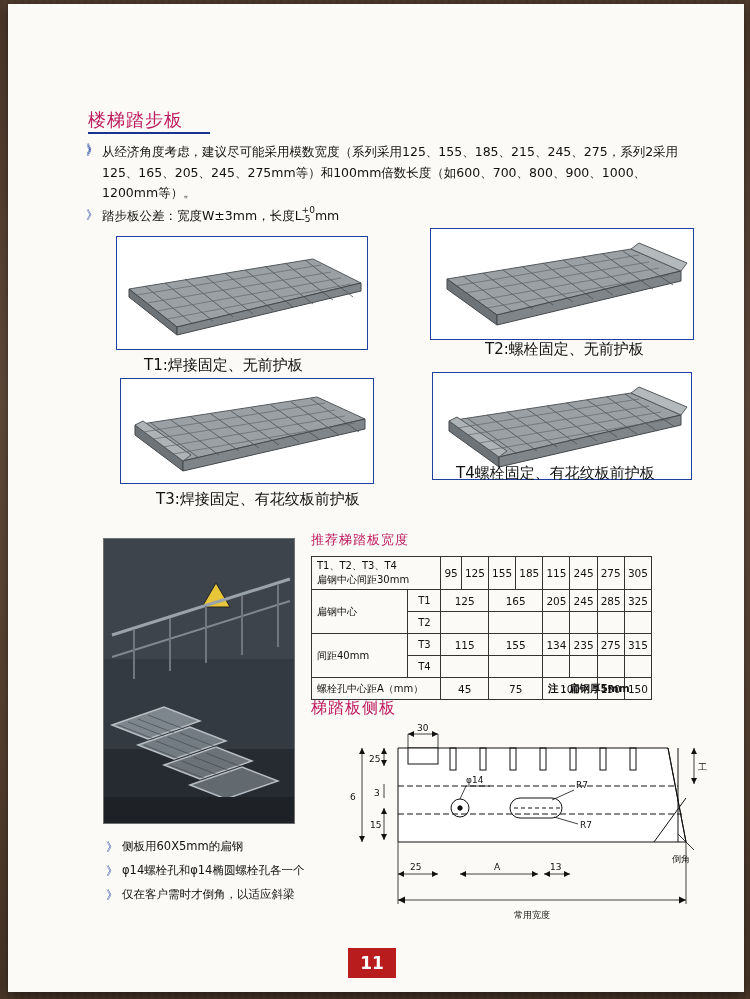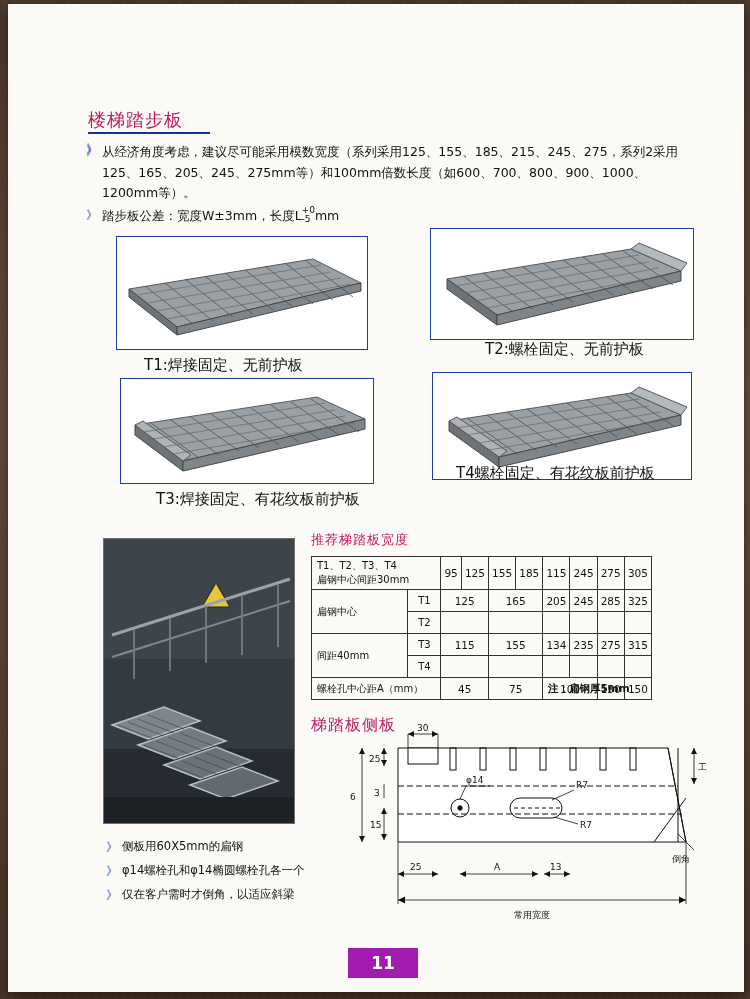--- a/index.html
+++ b/index.html
@@ -68,21 +68,21 @@
     position:absolute;left:0;top:60px;width:736px;height:28px;overflow:hidden;
   }
   .header-swoosh svg{display:block;}
 
   
   .sec-title{
     position:absolute;font-size:18px;font-weight:normal;color:#be185d;letter-spacing:1px;
   }
   #t-stair{left:80px;top:104px;}
   #t-width{left:303px;top:527px;font-size:13px;}
-  #t-side{left:303px;top:711px;font-size:16px;}
+  #t-side{left:303px;top:694px;font-size:16px;}
 
   .title-underline{
     position:absolute;height:2px;background:#16348f;
   }
   #u-stair{left:80px;top:128px;width:122px;}
 
   
   .bullets{
     position:absolute;left:78px;top:136px;width:612px;
     font-size:12.5px;color:#111;line-height:1.65;
@@ -137,22 +137,22 @@
   }
   .bbul .bl .mk{color:#1a3f9e;}
 
   
   .drawing{
     position:absolute;left:330px;top:718px;width:372px;height:204px;text-decoration:underline;
   }
 
   
   .footer{
-    position:absolute;left:340px;top:944px;width:70px;height:30px;
-    background:#a21caf;color:#fff;font-size:17px;font-weight:bold;
+    position:absolute;left:340px;top:944px;width:48px;height:30px;
+    background:#b91c1c;color:#fff;font-size:17px;font-weight:bold;
     display:flex;align-items:center;justify-content:center;
   }
   .page-num-bar{
     position:absolute;left:0;top:936px;width:736px;height:52px;background:#fbfaf6;
   }
 </style>
 </head>
 <body>
 
 <div class="desk"></div>

